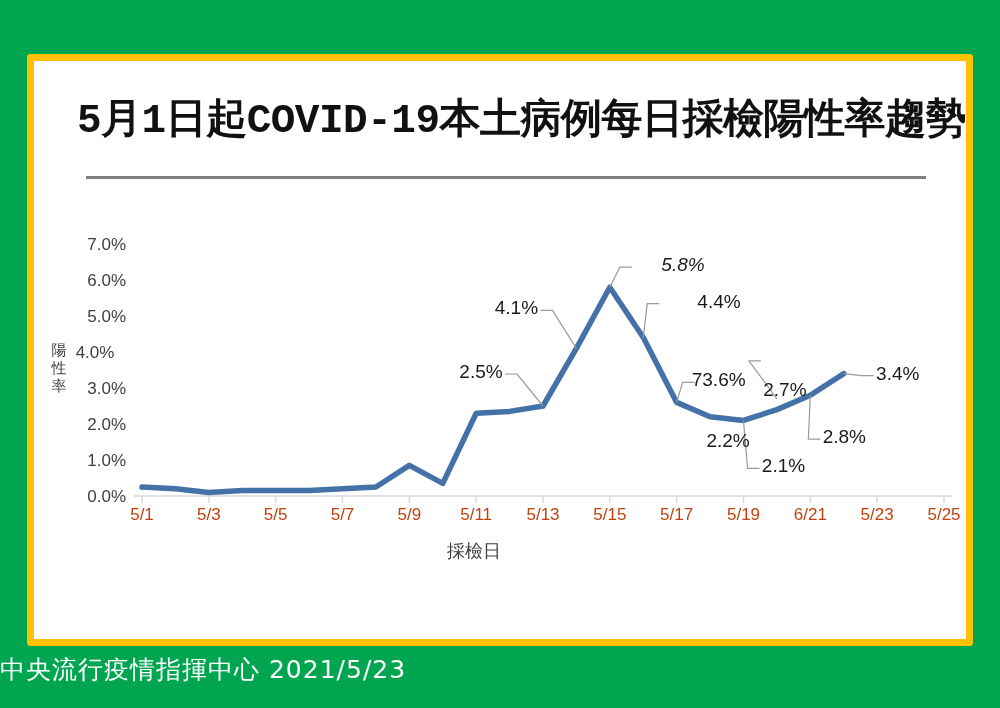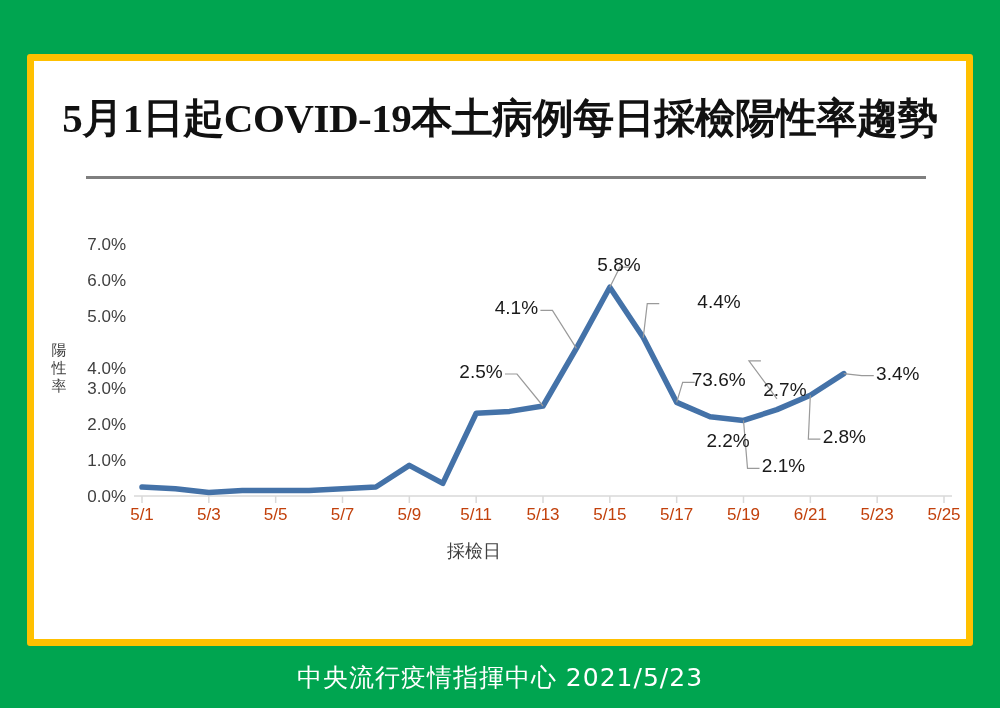--- a/index.html
+++ b/index.html
@@ -31,27 +31,27 @@
     position: relative;
     width: 100%;
     height: 100%;
   }
   
   #title {
     position: absolute;
     left: 0;
     top: 30px;
     width: 100%;
-    text-align: center;
+    text-align: right;
     font-size: 41px;
     font-weight: bold;
     color: #111111;
     letter-spacing: -0.5px;
     white-space: nowrap;
-    font-family: Liberation Serif, serif;
+    font-family: Liberation Mono, monospace;
   }
   #title-rule {
     position: absolute;
     left: 52px;
     top: 115px;
     width: 840px;
     height: 3px;
     background: #7F7F7F;
   }
   
@@ -102,26 +102,25 @@
     position: absolute;
     font-size: 19px;
     color: #1a1a1a;
     white-space: nowrap;
     transform: translate(-50%, -50%);
   }
   
   #footer {
     position: absolute;
     left: 0;
-    bottom: 0;
+    bottom: 8px;
     width: 100%;
     height: 62px;
     display: flex;
     align-items: center;
-    justify-content: center;
     color: #ffffff;
     font-size: 25px;
     letter-spacing: 1px;
     font-family: "DejaVu Sans", "Liberation Sans", sans-serif;
   }
 </style>
 </head>
 <body>
 
 <div id="slide">
@@ -132,21 +131,21 @@
       <div id="title">5月1日起COVID-19本土病例每日採檢陽性率趨勢</div>
       <div id="title-rule"></div>
 
       <div id="plot">
 
         <div class="axis-label-y">陽<br>性<br>率</div>
 
         <div class="ytick" style="left:30px; top:184px;">7.0%</div>
         <div class="ytick" style="left:30px; top:220px;">6.0%</div>
         <div class="ytick" style="left:30px; top:256px;">5.0%</div>
-        <div class="ytick" style="left:30px; top:308px;">4.0%</div>
+        <div class="ytick" style="left:30px; top:292px;text-align:center;">4.0%</div>
         <div class="ytick" style="left:30px; top:328px;">3.0%</div>
         <div class="ytick" style="left:30px; top:364px;">2.0%</div>
         <div class="ytick" style="left:30px; top:400px;">1.0%</div>
         <div class="ytick" style="left:30px; top:436px;">0.0%</div>
 
         <svg id="chart-svg" width="932" height="578" viewBox="0 0 932 578" style="position:absolute; left:0; top:0;">
 
           <line id="axis-baseline" x1="100" y1="435" x2="918" y2="435" stroke="#D9D9D9" stroke-width="1.5"></line>
           <g id="xtick-marks">
               <line x1="108" y1="435" x2="108" y2="442" stroke="#D9D9D9" stroke-width="1.5"></line>
@@ -189,21 +188,21 @@
             <div class="xtick" style="left: 642.667px;">5/17</div>
             <div class="xtick" style="left: 709.5px;">5/19</div>
             <div class="xtick" style="left: 776.333px;">6/21</div>
             <div class="xtick" style="left: 843.167px;">5/23</div>
             <div class="xtick" style="left: 910px;">5/25</div>
           </div>
 
         <div id="dlabels">
             <div class="dlabel" style="left: 447px; top: 311px;">2.5%</div>
             <div class="dlabel" style="left: 482.417px; top: 247.4px;">4.1%</div>
-            <div class="dlabel" style="left: 585px; top: 204.2px;">5.8%</div>
+            <div class="dlabel" style="left: 649px; top: 204.2px; font-style: italic;">5.8%</div>
             <div class="dlabel" style="left: 685px; top: 240.6px;">4.4%</div>
             <div class="dlabel" style="left: 684.667px; top: 319.4px;">73.6%</div>
             <div class="dlabel" style="left: 694.083px; top: 379.8px;">2.2%</div>
             <div class="dlabel" style="left: 749.5px; top: 405.4px;">2.1%</div>
             <div class="dlabel" style="left: 750.917px; top: 314px; margin-top: 15px;">2.7%</div>
             <div class="dlabel" style="left: 810.333px; top: 376.2px;">2.8%</div>
             <div class="dlabel" style="left: 863.75px; top: 312.6px;">3.4%</div>
           </div>
 
         <div class="axis-label-x">採檢日</div>

